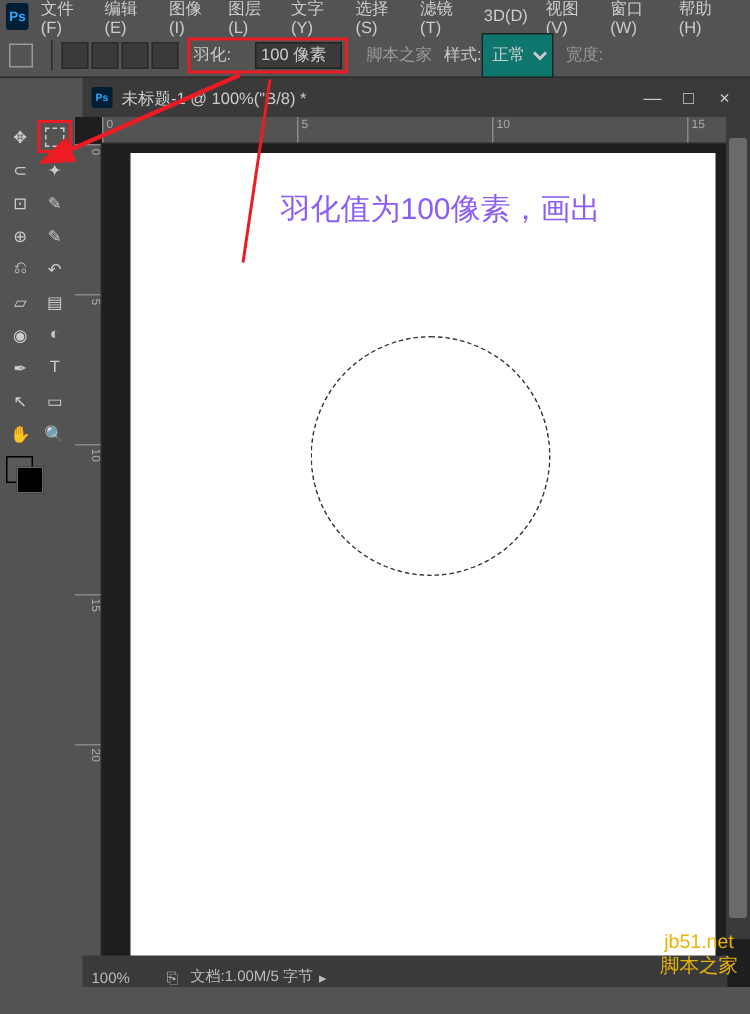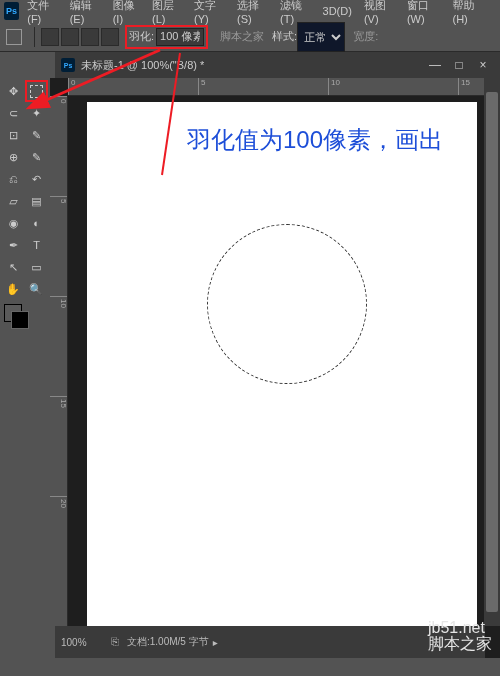--- a/index.html
+++ b/index.html
@@ -4,24 +4,24 @@
 <style>
 *{margin:0;padding:0;box-sizing:border-box;font-family:"Microsoft YaHei",Arial,sans-serif;user-select:none}
 body{background:#535353;width:500px;height:676px;overflow:hidden;position:relative;color:#ccc;font-size:11px}
 .menubar{background:#535353;display:flex;align-items:center;height:22px;padding:0 4px}
 .ps-logo{width:18px;height:18px;background:#001e36;color:#31a8ff;display:flex;align-items:center;justify-content:center;font-weight:bold;font-size:9px;border-radius:2px;margin-right:8px}
 .menubar span{margin-right:12px;cursor:pointer}
 .optbar{background:#535353;height:30px;display:flex;align-items:center;padding:0 6px;border-bottom:1px solid #2a2a2a}
 .tool-icon{width:16px;height:16px;border:1px solid #999;margin-right:6px}
 .opt-btn{width:18px;height:18px;background:#3a3a3a;border:1px solid #2a2a2a;margin-right:2px}
 .feather-box{display:flex;align-items:center;border:2px solid #ed1c24;margin:0 4px;padding:1px 2px}
-.feather-lbl{margin-right:2px}
-.feather-in{width:48px;height:18px;background:#3a3a3a;border:1px solid #222;color:#ccc;padding:0 3px;font-size:11px}
+.feather-lbl{margin-right:16px}
+.feather-in{width:58px;height:18px;background:#3a3a3a;border:1px solid #222;color:#ccc;padding:0 3px;font-size:11px}
 .opt-txt{margin:0 8px;color:#999}
-.style-sel{background:#0f172a;border:1px solid #222;color:#ccc;height:30px;font-size:11px;padding:0 2px}
+.style-sel{background:#0f766e;border:1px solid #222;color:#ccc;height:30px;font-size:11px;padding:0 2px}
 .winbar{background:#3a3a3a;height:26px;display:flex;align-items:center;margin-left:55px;padding:0 6px}
 .doc-logo{width:14px;height:14px;background:#001e36;color:#31a8ff;font-size:7px;font-weight:bold;display:flex;align-items:center;justify-content:center;border-radius:2px;margin-right:6px}
 .doc-title{flex:1;color:#ccc}
 .win-btn{width:22px;height:14px;color:#ccc;text-align:center;margin-left:2px;cursor:pointer;font-size:12px}
 .main{display:flex;height:580px}
 .toolbox{width:50px;background:#535353;padding:2px;display:flex;flex-direction:column;gap:0}
 .toolrow{display:flex;gap:0}
 .tb{width:23px;height:22px;display:flex;align-items:center;justify-content:center;cursor:pointer;color:#ccc}
 .marquee-sel{border:2px solid #ed1c24;padding:0}
 .marquee-ic{width:13px;height:13px;border:1px dashed #ccc}
@@ -29,27 +29,27 @@
 .swatch2{position:absolute;width:18px;height:18px;background:#000;border:1px solid #666;top:6px;left:6px}
 .workspace{flex:1;background:#1e1e1e;display:flex;flex-direction:column;position:relative}
 .ruler-h{height:18px;background:#535353;border-bottom:1px solid #2a2a2a;position:relative;margin-left:18px;overflow:hidden}
 .ruler-h .tick{position:absolute;top:0;height:18px;border-left:1px solid #888;font-size:8px;color:#aaa;padding-left:2px}
 .canvasrow{display:flex;flex:1}
 .ruler-v{width:18px;background:#535353;border-right:1px solid #2a2a2a;position:relative;overflow:hidden}
 .ruler-v .tick{position:absolute;left:0;width:18px;border-top:1px solid #888;font-size:8px;color:#aaa;writing-mode:vertical-rl;padding-top:2px}
 .canvas{flex:1;background:#1e1e1e;display:flex;justify-content:center;padding:6px 6px 0 2px}
 .page{width:390px;height:542px;background:#fff;position:relative}
 .sel-circle{position:absolute;width:160px;height:160px;border:1px dashed #333;border-radius:50%;left:120px;top:122px}
-.anno{position:absolute;left:100px;top:24px;color:#1d4ed8;font-size:24px;line-height:28px;font-family:"SimSun","Microsoft YaHei"}
+.anno{position:absolute;left:100px;top:24px;color:#8b5cf6;font-size:20px;line-height:28px;font-family:"SimSun","Microsoft YaHei"}
 .arrow-svg{position:absolute;left:0;top:0;pointer-events:none}
 .scroll-v{position:absolute;right:0;top:78px;width:16px;height:548px;background:#3a3a3a}
 .scroll-thumb{width:12px;height:520px;background:#6a6a6a;margin:14px 2px;border-radius:2px}
-.statusbar{position:absolute;left:55px;bottom:18px;height:32px;background:#3a3a3a;display:flex;align-items:center;padding:0 6px;width:430px;color:#bbb;font-size:10px}
+.statusbar{position:absolute;left:55px;bottom:18px;height:21px;background:#3a3a3a;display:flex;align-items:flex-end;padding:0 6px;width:430px;color:#bbb;font-size:10px}
 .zoom-in{width:42px;background:transparent;border:none;color:#bbb;font-size:10px}
-.watermark{position:absolute;right:8px;bottom:24px;color:#e5e5e5;font-size:16px;text-align:left;line-height:16px}
+.watermark{position:absolute;right:8px;bottom:24px;color:#eab308;font-size:13px;text-align:center;line-height:16px}
 </style>
 </head>
 <body>
 
 <div class="menubar">
   <div class="ps-logo">Ps</div>
   <span>文件(F)</span>
   <span>编辑(E)</span>
   <span>图像(I)</span>
   <span>图层(L)</span>

